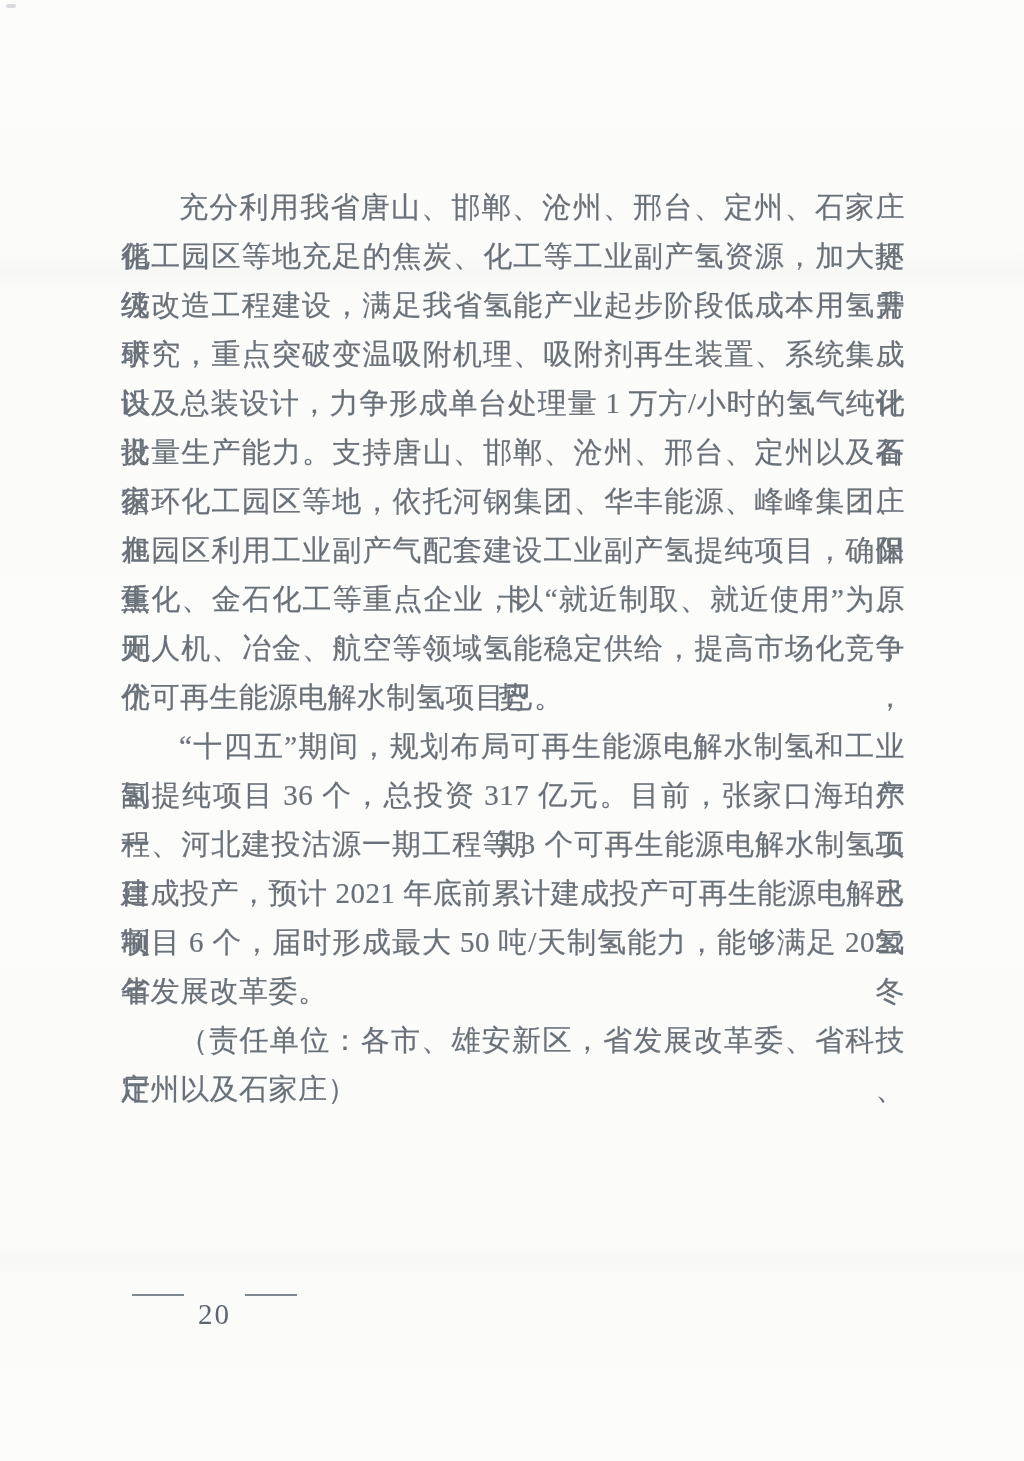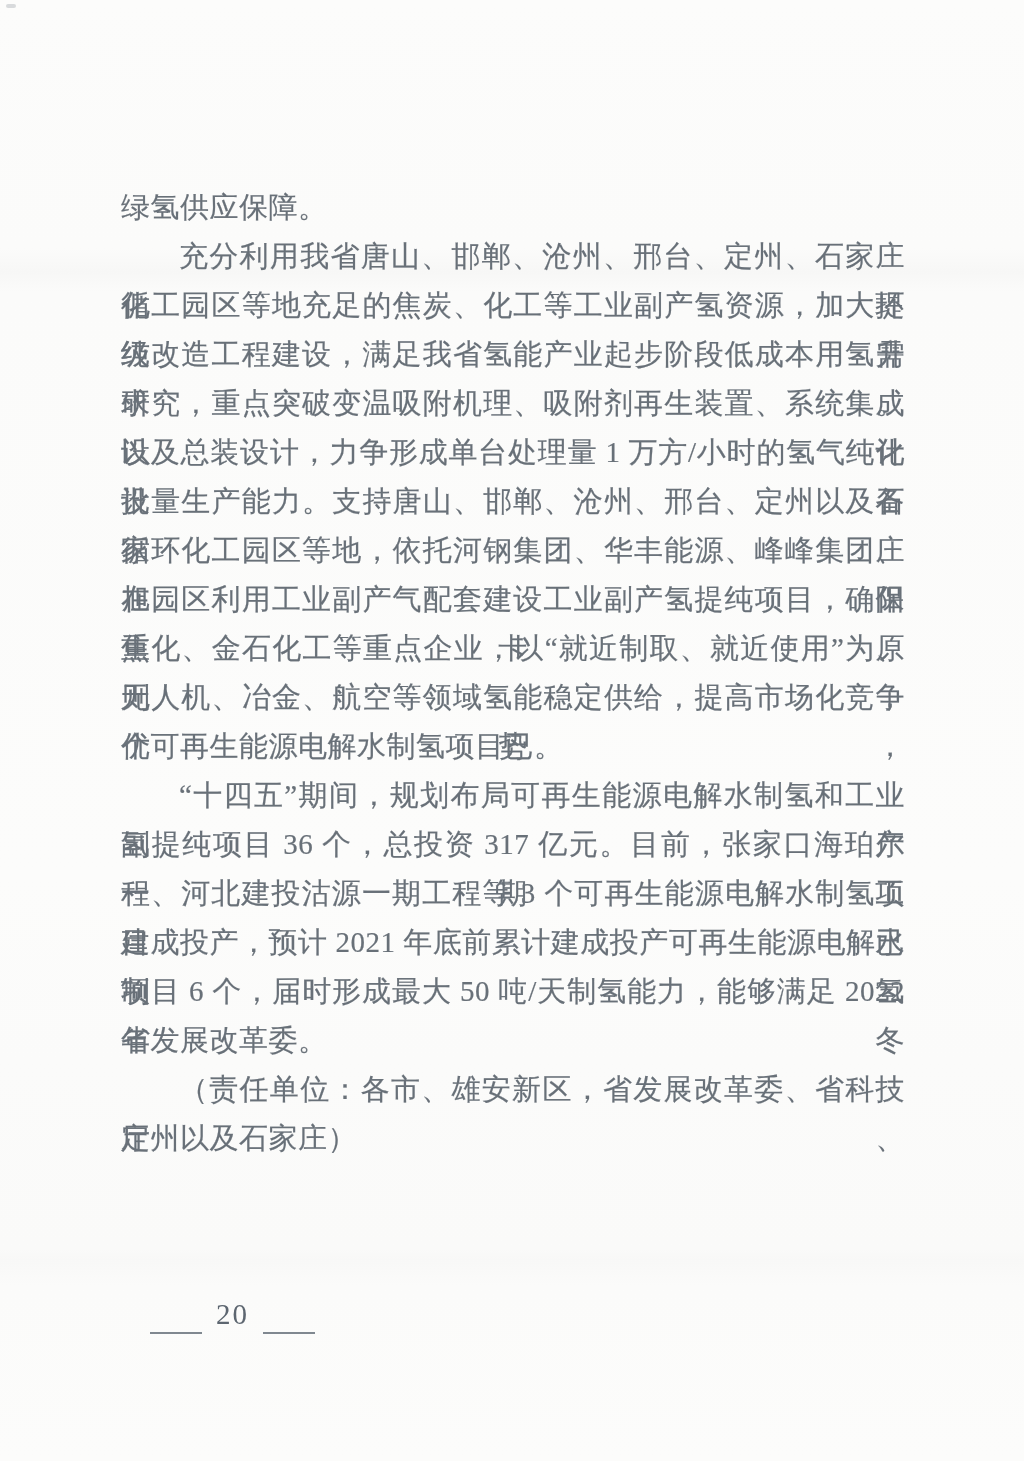--- a/index.html
+++ b/index.html
@@ -59,27 +59,27 @@
     overflow: visible;
   }
   .line.para-end {
     text-align-last: left;
   }
   .line.indent {
     text-indent: 58px;
   }
   .footer {
     position: absolute;
-    left: 150px;
+    left: 132px;
     top: 1294px;
     color: #5d6670;
     font-size: 29px;
     line-height: 40px;
     display: flex;
-    align-items: flex-end;
+    align-items: flex-start;
     gap: 14px;
   }
   .footer .dash {
     display: inline-block;
     width: 52px;
     height: 2px;
     background: #6a737d;
     opacity: .85;
   }
   .footer .num {
@@ -87,21 +87,20 @@
   }
 </style>
 </head>
 <body>
 
 <div class="page">
 
   <div class="speck"></div>
 
   <div class="body-text" id="body-text">
-      <div class="line para-end">绿氢供应保障。</div>
       <div class="line indent">充分利用我省唐山、邯郸、沧州、邢台、定州、石家庄循环</div>
       <div class="line">化工园区等地充足的焦炭、化工等工业副产氢资源，加大提纯升</div>
       <div class="line">级改造工程建设，满足我省氢能产业起步阶段低成本用氢需求。</div>
       <div class="line">研究，重点突破变温吸附机理、吸附剂再生装置、系统集成设计</div>
       <div class="line">以及总装设计，力争形成单台处理量 1 万方/小时的氢气纯化设备</div>
       <div class="line">批量生产能力。支持唐山、邯郸、沧州、邢台、定州以及石家庄</div>
       <div class="line">循环化工园区等地，依托河钢集团、华丰能源、峰峰集团、旭阳</div>
       <div class="line">在园区利用工业副产气配套建设工业副产氢提纯项目，确保重卡、</div>
       <div class="line">焦化、金石化工等重点企业，以“就近制取、就近使用”为原则，</div>
       <div class="line">无人机、冶金、航空等领域氢能稳定供给，提高市场化竞争优势，</div>

